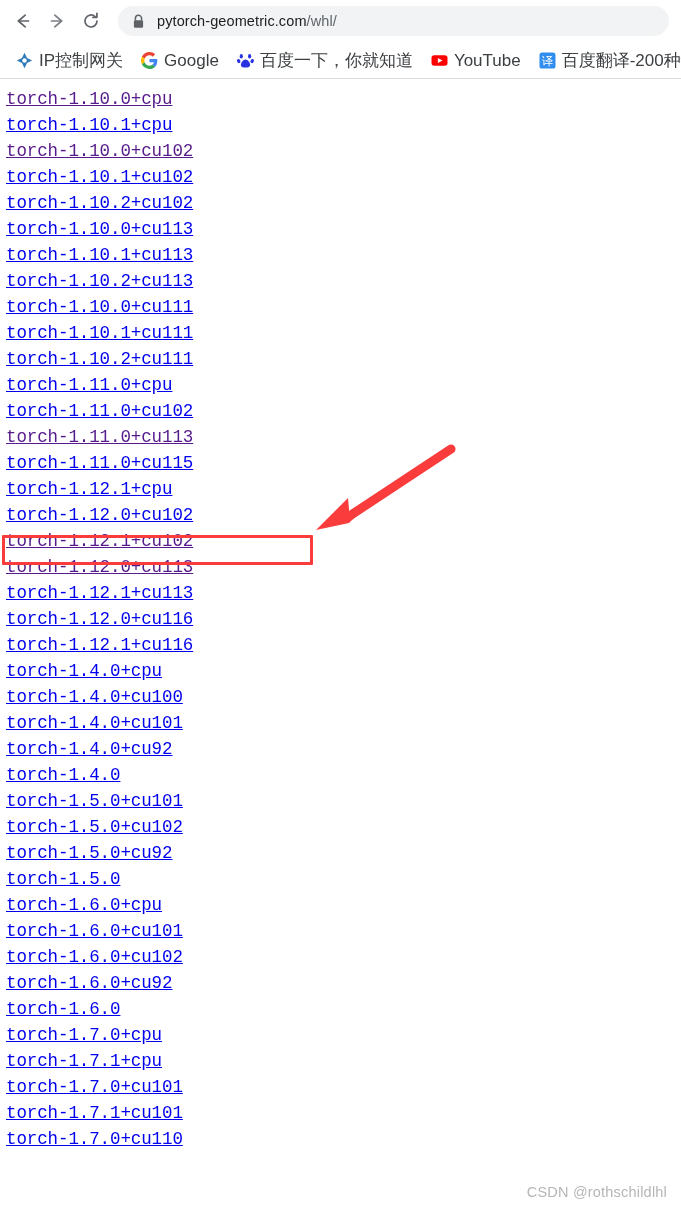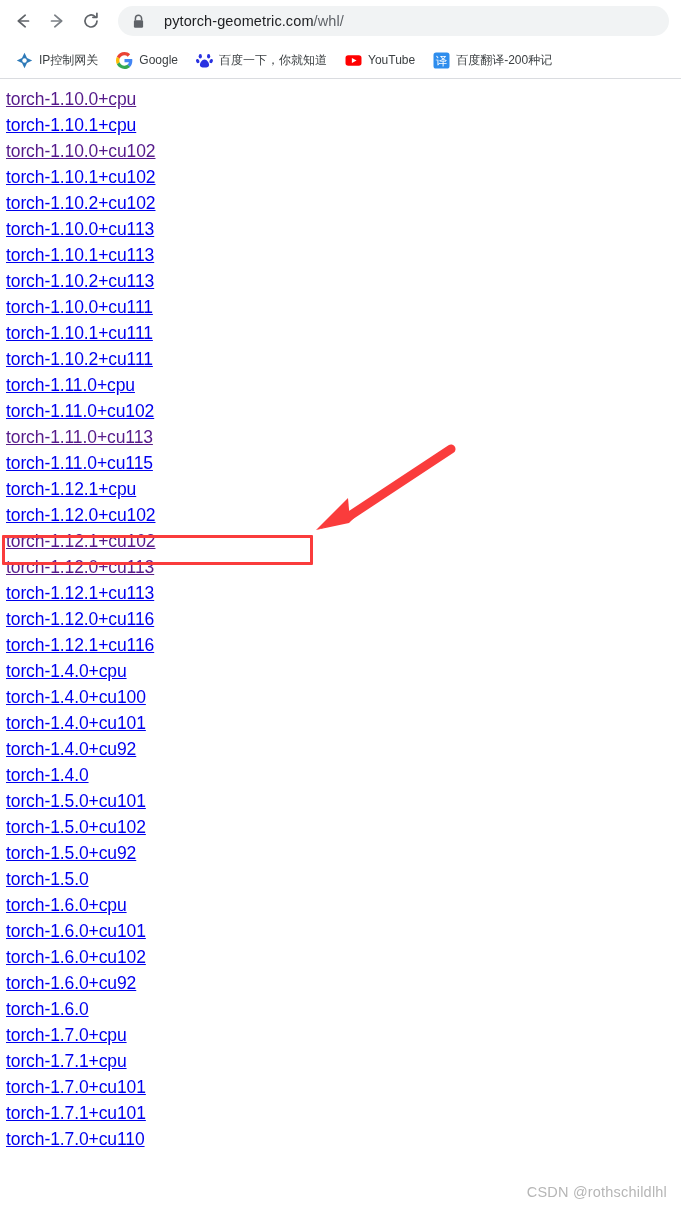--- a/index.html
+++ b/index.html
@@ -49,21 +49,20 @@
     height: 30px;
     background: #f1f3f4;
     border-radius: 16px;
     display: flex;
     align-items: center;
     margin-left: 8px;
     margin-right: 4px;
     padding: 0 14px;
     cursor: text;
     overflow: hidden;
-    gap: 7px;
   }
   #lock-icon {
     flex: 0 0 auto;
     margin-right: 12px;
     display: flex;
     align-items: center;
   }
   #url-text {
     font-size: 14.5px;
     color: #202124;
@@ -98,21 +97,21 @@
     height: 17px;
     margin-right: 6px;
     flex: 0 0 auto;
     display: flex;
     align-items: center;
     justify-content: center;
     font-size: 11px;
     line-height: 1;
   }
   .bookmark .bm-label {
-    font-size: 12px;
+    font-size: 17px;
     color: #3c4043;
     line-height: 1;
   }
 
   #chrome-divider {
     height: 1px;
     width: 681px;
     background: #dadce0;
   }
 
@@ -125,21 +124,21 @@
     overflow: hidden;
     padding: 7px 0 0 6px;
   }
 
   .link-row {
     height: 26px;
     line-height: 26px;
     white-space: nowrap;
   }
   .link-row a {
-    font-family: Liberation Sans, sans-serif;
+    font-family: Liberation Mono, monospace;
     font-size: 17.5px;
     text-decoration: underline;
     color: #0000ee;
     letter-spacing: -0.1px;
   }
   .link-row a.visited { color: #551a8b; }
 
   
   #annotation-box {
     position: absolute;

